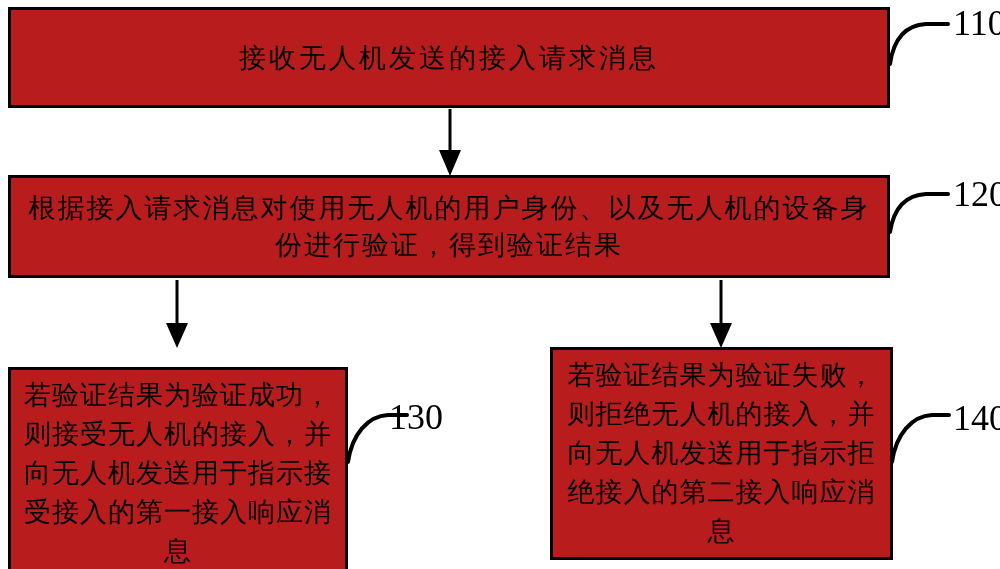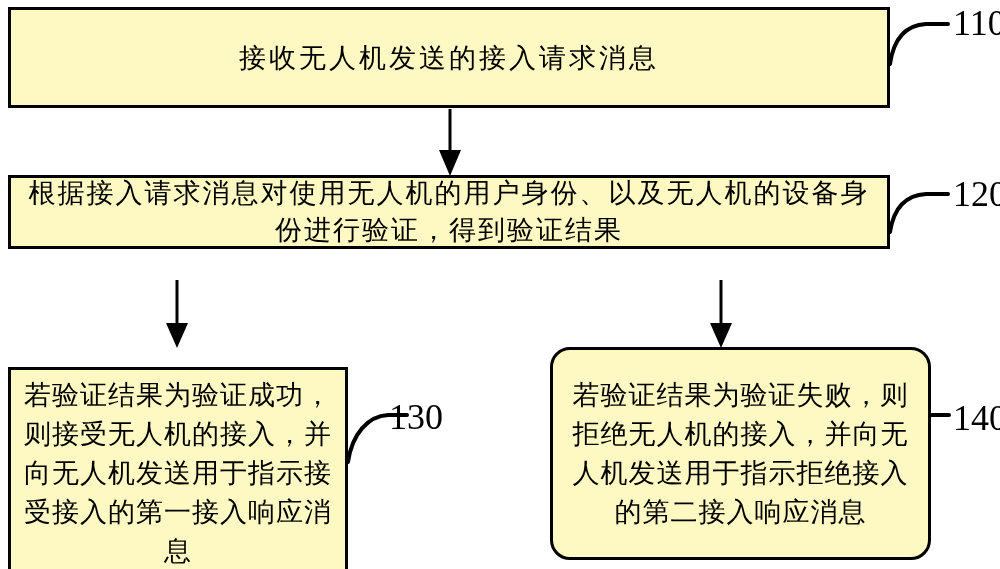--- a/index.html
+++ b/index.html
@@ -19,47 +19,46 @@
   .lines {
     position: absolute;
     left: 0;
     top: 0;
     z-index: 1;
   }
   .box {
     position: absolute;
     box-sizing: border-box;
     border: 3px solid #000000;
-    background: #fef9c3;
+    background: #b91c1c;
     display: flex;
     align-items: center;
     justify-content: center;
     text-align: center;
     z-index: 2;
   }
   .box-110 {
     left: 8px; top: 7px; width: 882px; height: 101px;
     font-size: 27px; letter-spacing: 3px;
   }
   .box-120 {
-    left: 8px; top: 175px; width: 882px; height: 74px;
+    left: 8px; top: 175px; width: 882px; height: 103px;
     font-size: 27px; letter-spacing: 2px; line-height: 37px;
     padding: 0 8px;
   }
   .box-130 {
     left: 8px; top: 347px; width: 340px; height: 213px;
     font-size: 27px; letter-spacing: 1px; line-height: 39px;
     padding: 0 9px;
     margin-top: 20px;
   }
   .box-140 {
-    left: 550px; top: 347px; width: 381px; height: 213px;
+    left: 550px; top: 347px; width: 343px; height: 213px;
     font-size: 27px; letter-spacing: 1px; line-height: 39px;
     padding: 0 9px;
-    border-radius: 20px;
   }
   .ref-label {
     position: absolute;
     z-index: 2;
     font-size: 36px;
     line-height: 36px;
     letter-spacing: 0;
   }
   .ref-110 { left: 953px; top: 5px; }
   .ref-120 { left: 953px; top: 176px; }

